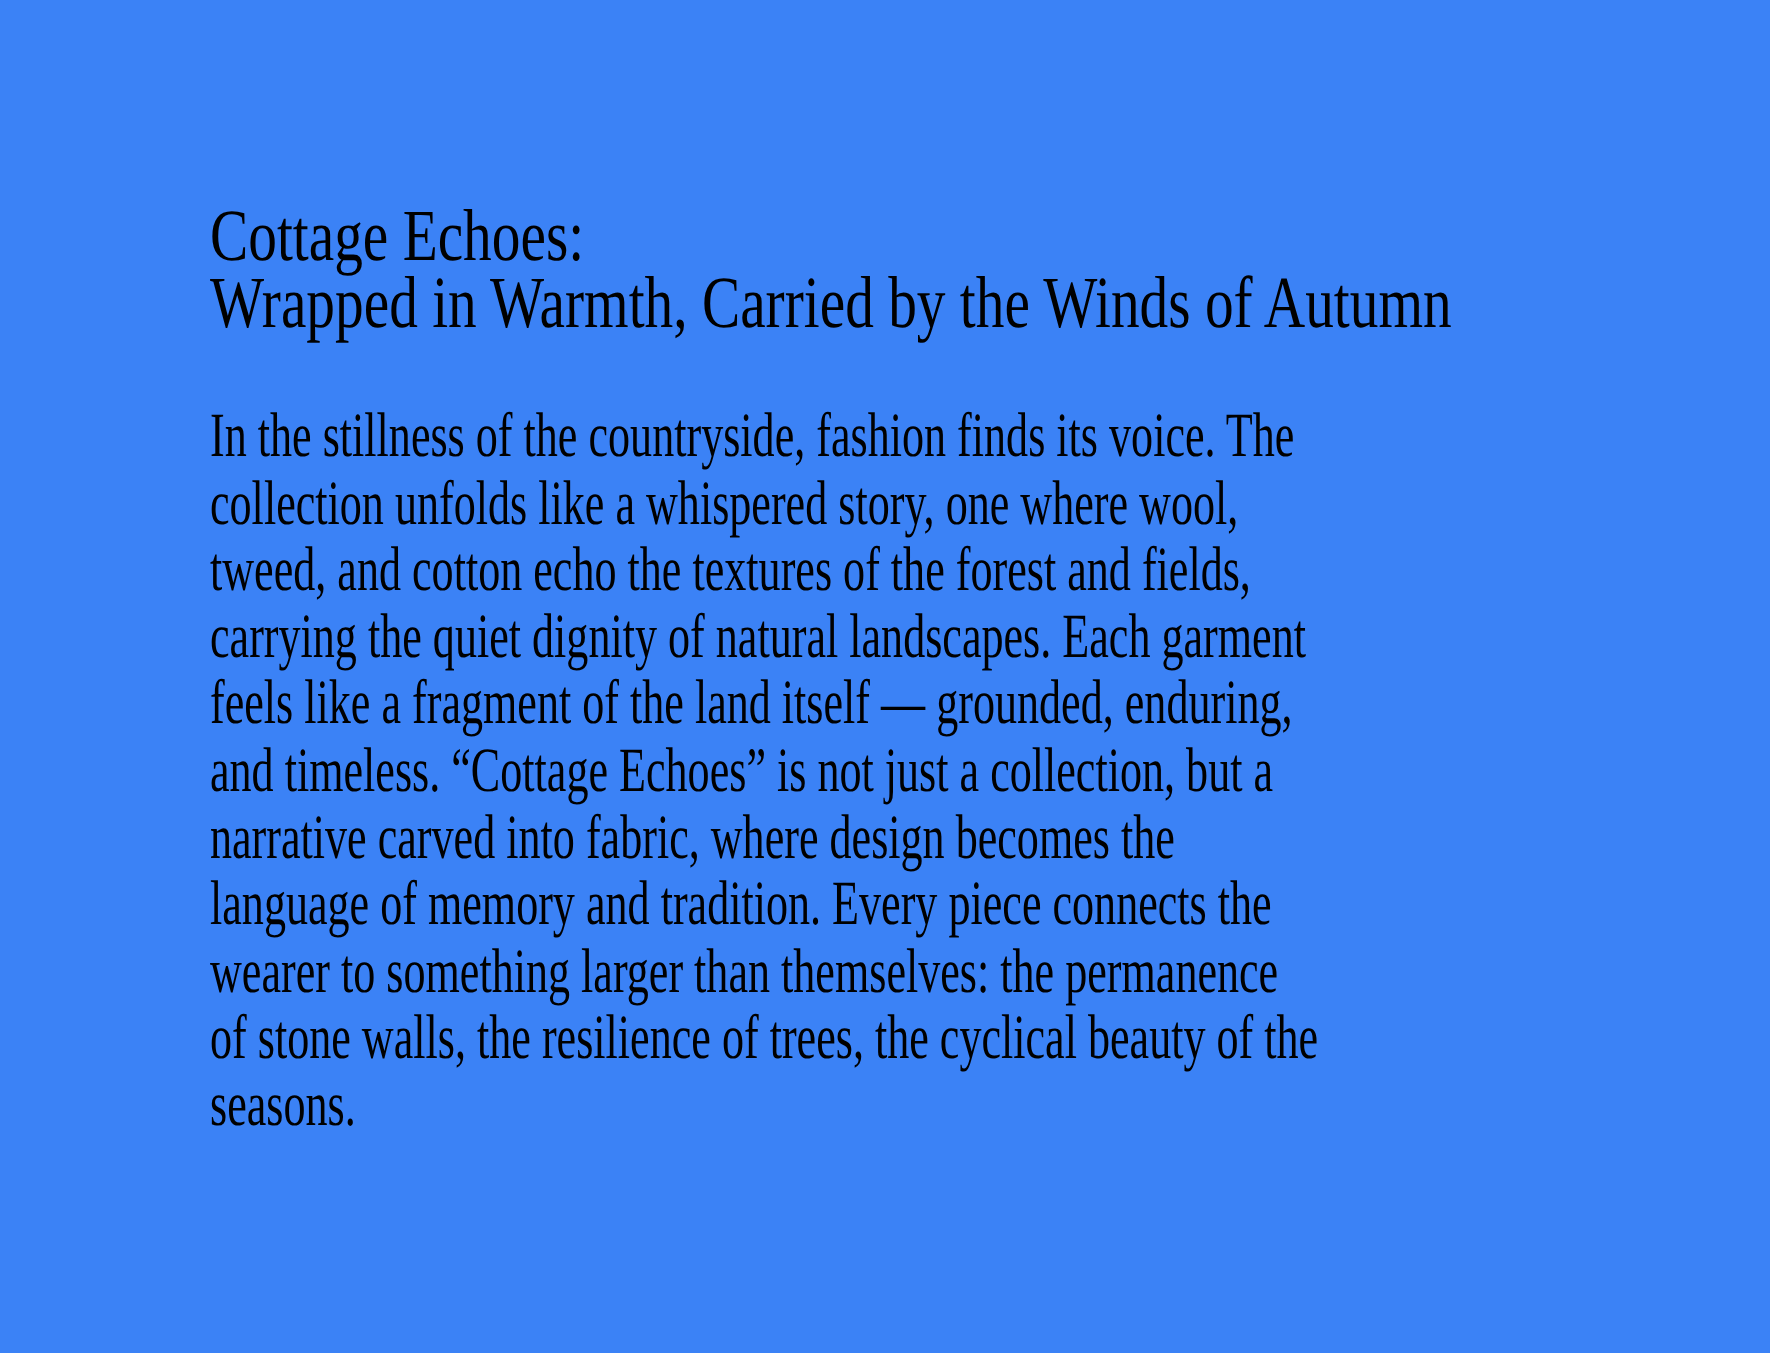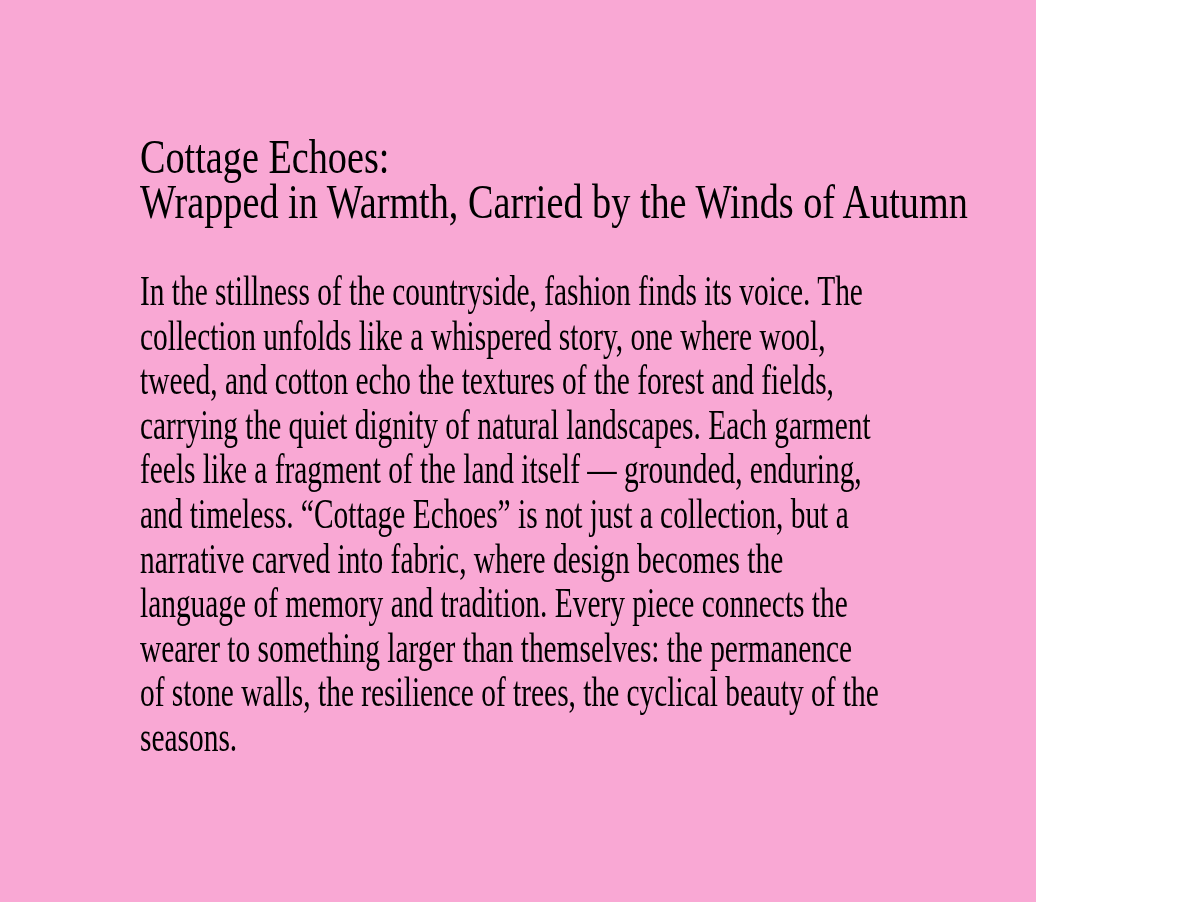--- a/index.html
+++ b/index.html
@@ -1,23 +1,23 @@
 <!DOCTYPE html>
 <html><head>
 <meta charset="utf-8">
 <style>
   html, body {
     margin: 0;
     padding: 0;
   }
   .page {
     position: relative;
-    width: 1036px;
+    width: 1180px;
     height: 902px;
-    background: #f9a8d4;
+    background: #3b82f6;
     overflow: hidden;
     font-family: "Liberation Serif", "DejaVu Serif", serif;
     color: #000000;
   }
   .content {
     position: absolute;
     left: 140px;
     top: 134px;
   }
   

